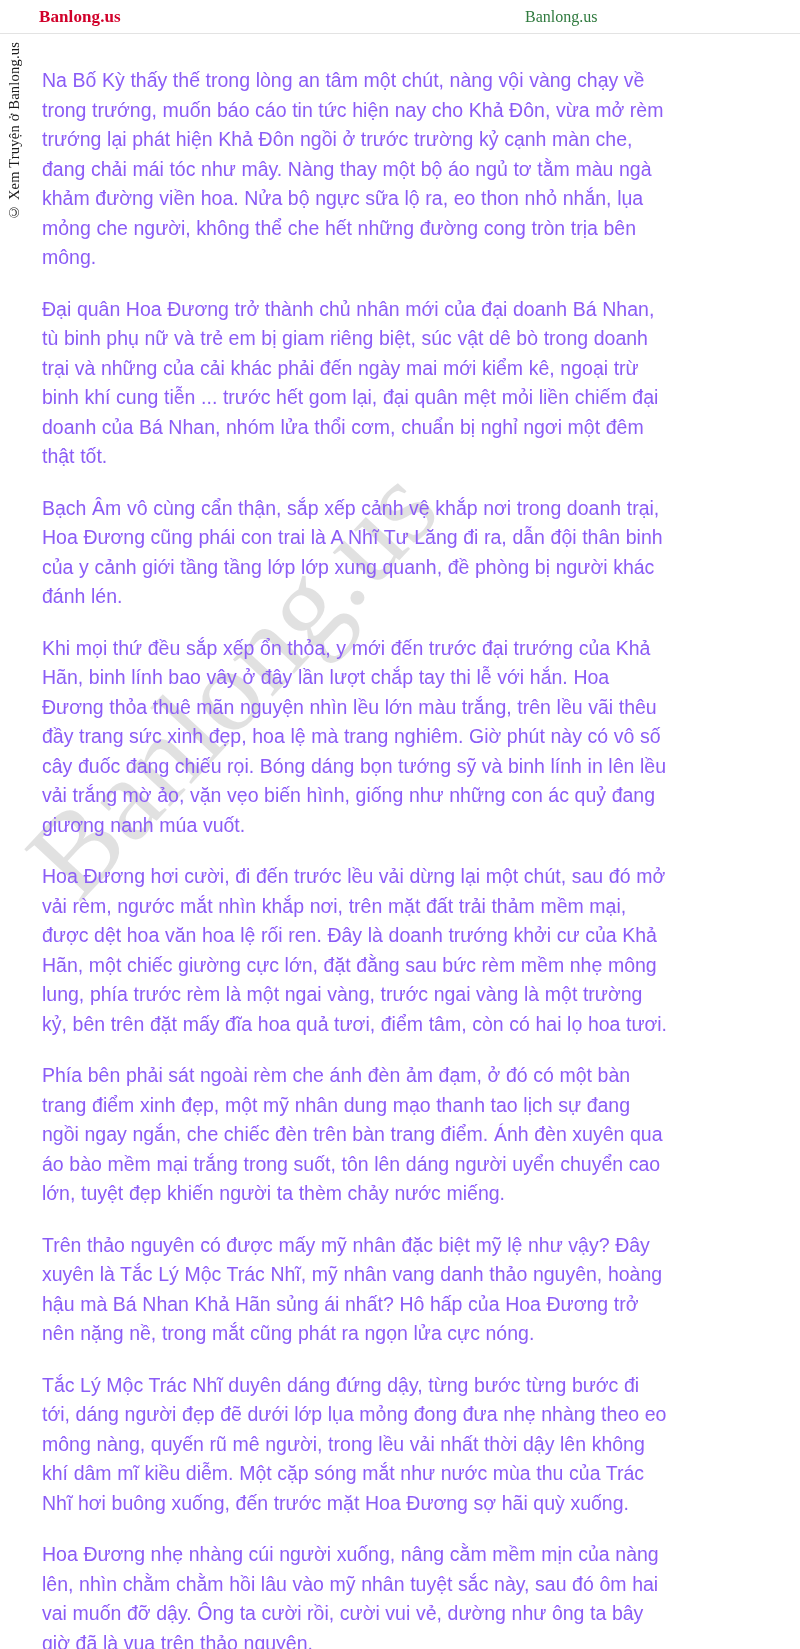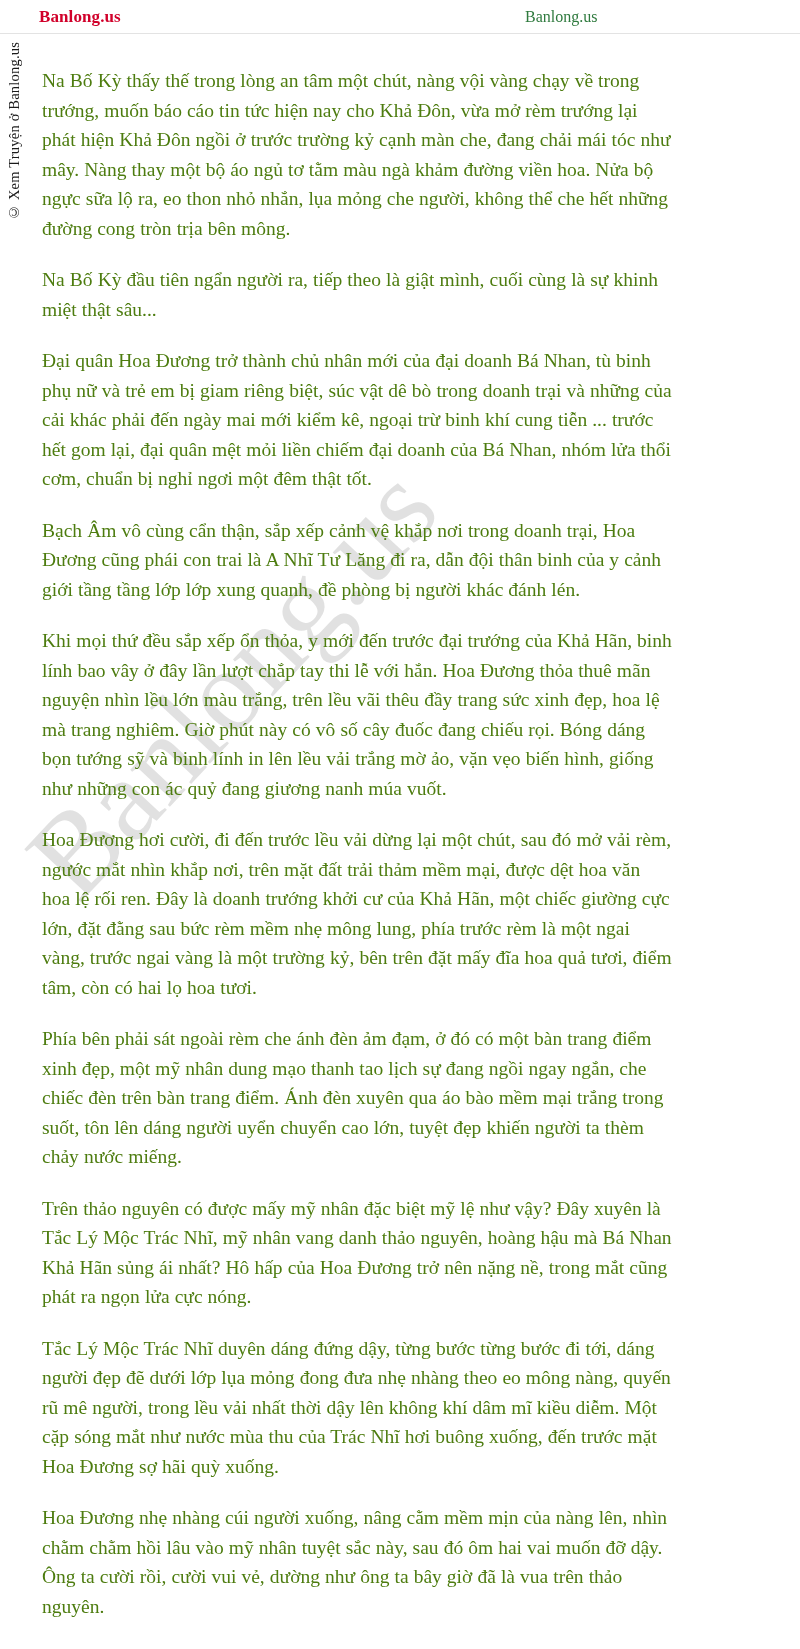--- a/index.html
+++ b/index.html
@@ -93,24 +93,24 @@
   
   .content {
     position: absolute;
     left: 42px;
     top: 66px;
     width: 630px;
     z-index: 10;
   }
   .content p {
     margin: 0 0 22px 0;
-    font-family: Liberation Serif, serif;
+    font-family: Liberation Sans, sans-serif;
     font-size: 19.5px;
     line-height: 29.5px;
-    color: #4d7c0f;
+    color: #8b5cf6;
     text-align: left;
     word-spacing: 0.2px;
   }
   .content p:last-child {
     margin-bottom: 0;
   }
 </style>
 </head>
 <body>
 
@@ -122,21 +122,20 @@
 <div class="side-credit">
   <div class="vtext">© Xem Truyện ở Banlong.us</div>
 </div>
 
 <div class="watermark">
   <span>Banlong.us</span>
 </div>
 
 <div class="content">
   <p>Na Bố Kỳ thấy thế trong lòng an tâm một chút, nàng vội vàng chạy về trong trướng, muốn báo cáo tin tức hiện nay cho Khả Đôn, vừa mở rèm trướng lại phát hiện Khả Đôn ngồi ở trước trường kỷ cạnh màn che, đang chải mái tóc như mây. Nàng thay một bộ áo ngủ tơ tằm màu ngà khảm đường viền hoa. Nửa bộ ngực sữa lộ ra, eo thon nhỏ nhắn, lụa mỏng che người, không thể che hết những đường cong tròn trịa bên mông.</p>
-  <p>Na Bố Kỳ đầu tiên ngẩn người ra, tiếp theo là giật mình, cuối cùng là sự khinh miệt thật sâu...</p>
   <p>Đại quân Hoa Đương trở thành chủ nhân mới của đại doanh Bá Nhan, tù binh phụ nữ và trẻ em bị giam riêng biệt, súc vật dê bò trong doanh trại và những của cải khác phải đến ngày mai mới kiểm kê, ngoại trừ binh khí cung tiễn ... trước hết gom lại, đại quân mệt mỏi liền chiếm đại doanh của Bá Nhan, nhóm lửa thổi cơm, chuẩn bị nghỉ ngơi một đêm thật tốt.</p>
   <p>Bạch Âm vô cùng cẩn thận, sắp xếp cảnh vệ khắp nơi trong doanh trại, Hoa Đương cũng phái con trai là A Nhĩ Tư Lăng đi ra, dẫn đội thân binh của y cảnh giới tầng tầng lớp lớp xung quanh, đề phòng bị người khác đánh lén.</p>
   <p>Khi mọi thứ đều sắp xếp ổn thỏa, y mới đến trước đại trướng của Khả Hãn, binh lính bao vây ở đây lần lượt chắp tay thi lễ với hắn. Hoa Đương thỏa thuê mãn nguyện nhìn lều lớn màu trắng, trên lều vãi thêu đầy trang sức xinh đẹp, hoa lệ mà trang nghiêm. Giờ phút này có vô số cây đuốc đang chiếu rọi. Bóng dáng bọn tướng sỹ và binh lính in lên lều vải trắng mờ ảo, vặn vẹo biến hình, giống như những con ác quỷ đang giương nanh múa vuốt.</p>
   <p>Hoa Đương hơi cười, đi đến trước lều vải dừng lại một chút, sau đó mở vải rèm, ngước mắt nhìn khắp nơi, trên mặt đất trải thảm mềm mại, được dệt hoa văn hoa lệ rối ren. Đây là doanh trướng khởi cư của Khả Hãn, một chiếc giường cực lớn, đặt đằng sau bức rèm mềm nhẹ mông lung, phía trước rèm là một ngai vàng, trước ngai vàng là một trường kỷ, bên trên đặt mấy đĩa hoa quả tươi, điểm tâm, còn có hai lọ hoa tươi.</p>
   <p>Phía bên phải sát ngoài rèm che ánh đèn ảm đạm, ở đó có một bàn trang điểm xinh đẹp, một mỹ nhân dung mạo thanh tao lịch sự đang ngồi ngay ngắn, che chiếc đèn trên bàn trang điểm. Ánh đèn xuyên qua áo bào mềm mại trắng trong suốt, tôn lên dáng người uyển chuyển cao lớn, tuyệt đẹp khiến người ta thèm chảy nước miếng.</p>
   <p>Trên thảo nguyên có được mấy mỹ nhân đặc biệt mỹ lệ như vậy? Đây xuyên là Tắc Lý Mộc Trác Nhĩ, mỹ nhân vang danh thảo nguyên, hoàng hậu mà Bá Nhan Khả Hãn sủng ái nhất? Hô hấp của Hoa Đương trở nên nặng nề, trong mắt cũng phát ra ngọn lửa cực nóng.</p>
   <p>Tắc Lý Mộc Trác Nhĩ duyên dáng đứng dậy, từng bước từng bước đi tới, dáng người đẹp đẽ dưới lớp lụa mỏng đong đưa nhẹ nhàng theo eo mông nàng, quyến rũ mê người, trong lều vải nhất thời dậy lên không khí dâm mĩ kiều diễm. Một cặp sóng mắt như nước mùa thu của Trác Nhĩ hơi buông xuống, đến trước mặt Hoa Đương sợ hãi quỳ xuống.</p>
   <p>Hoa Đương nhẹ nhàng cúi người xuống, nâng cằm mềm mịn của nàng lên, nhìn chằm chằm hồi lâu vào mỹ nhân tuyệt sắc này, sau đó ôm hai vai muốn đỡ dậy. Ông ta cười rồi, cười vui vẻ, dường như ông ta bây giờ đã là vua trên thảo nguyên.</p>
 </div>
 

